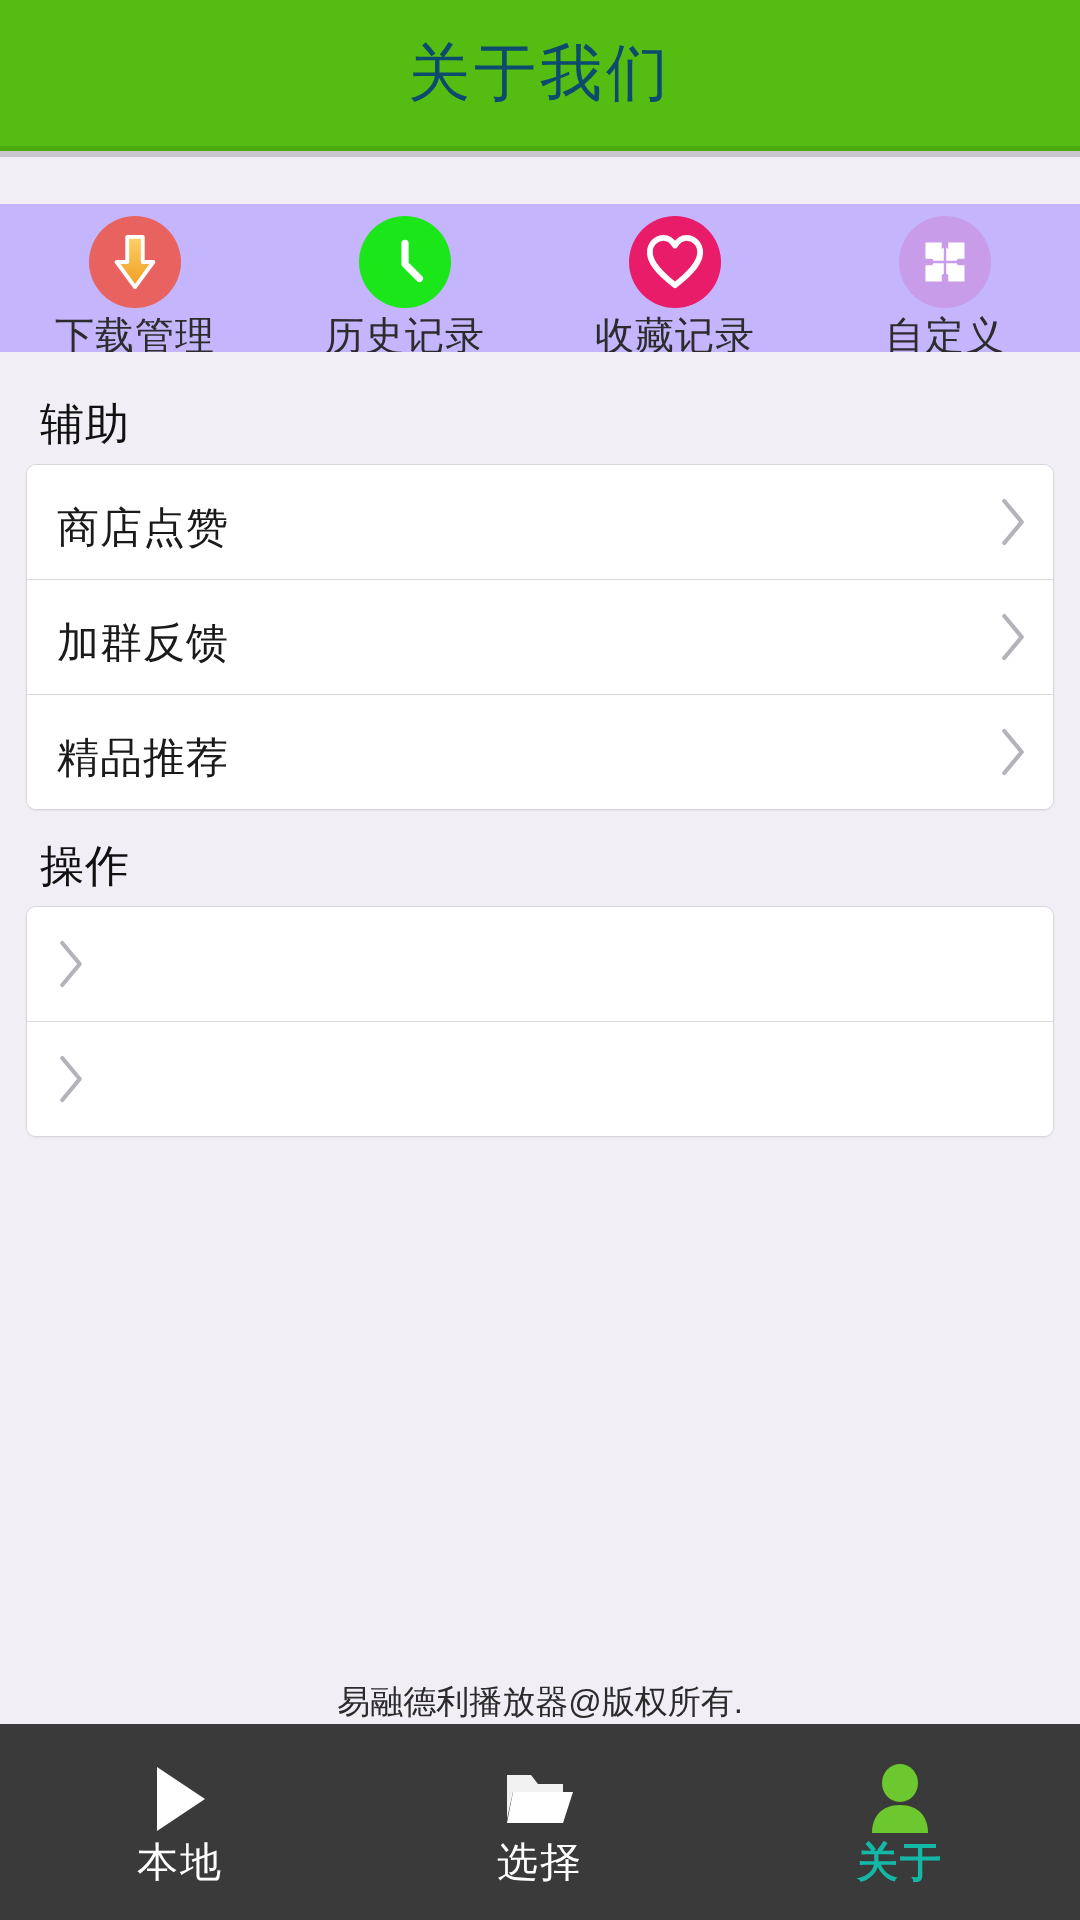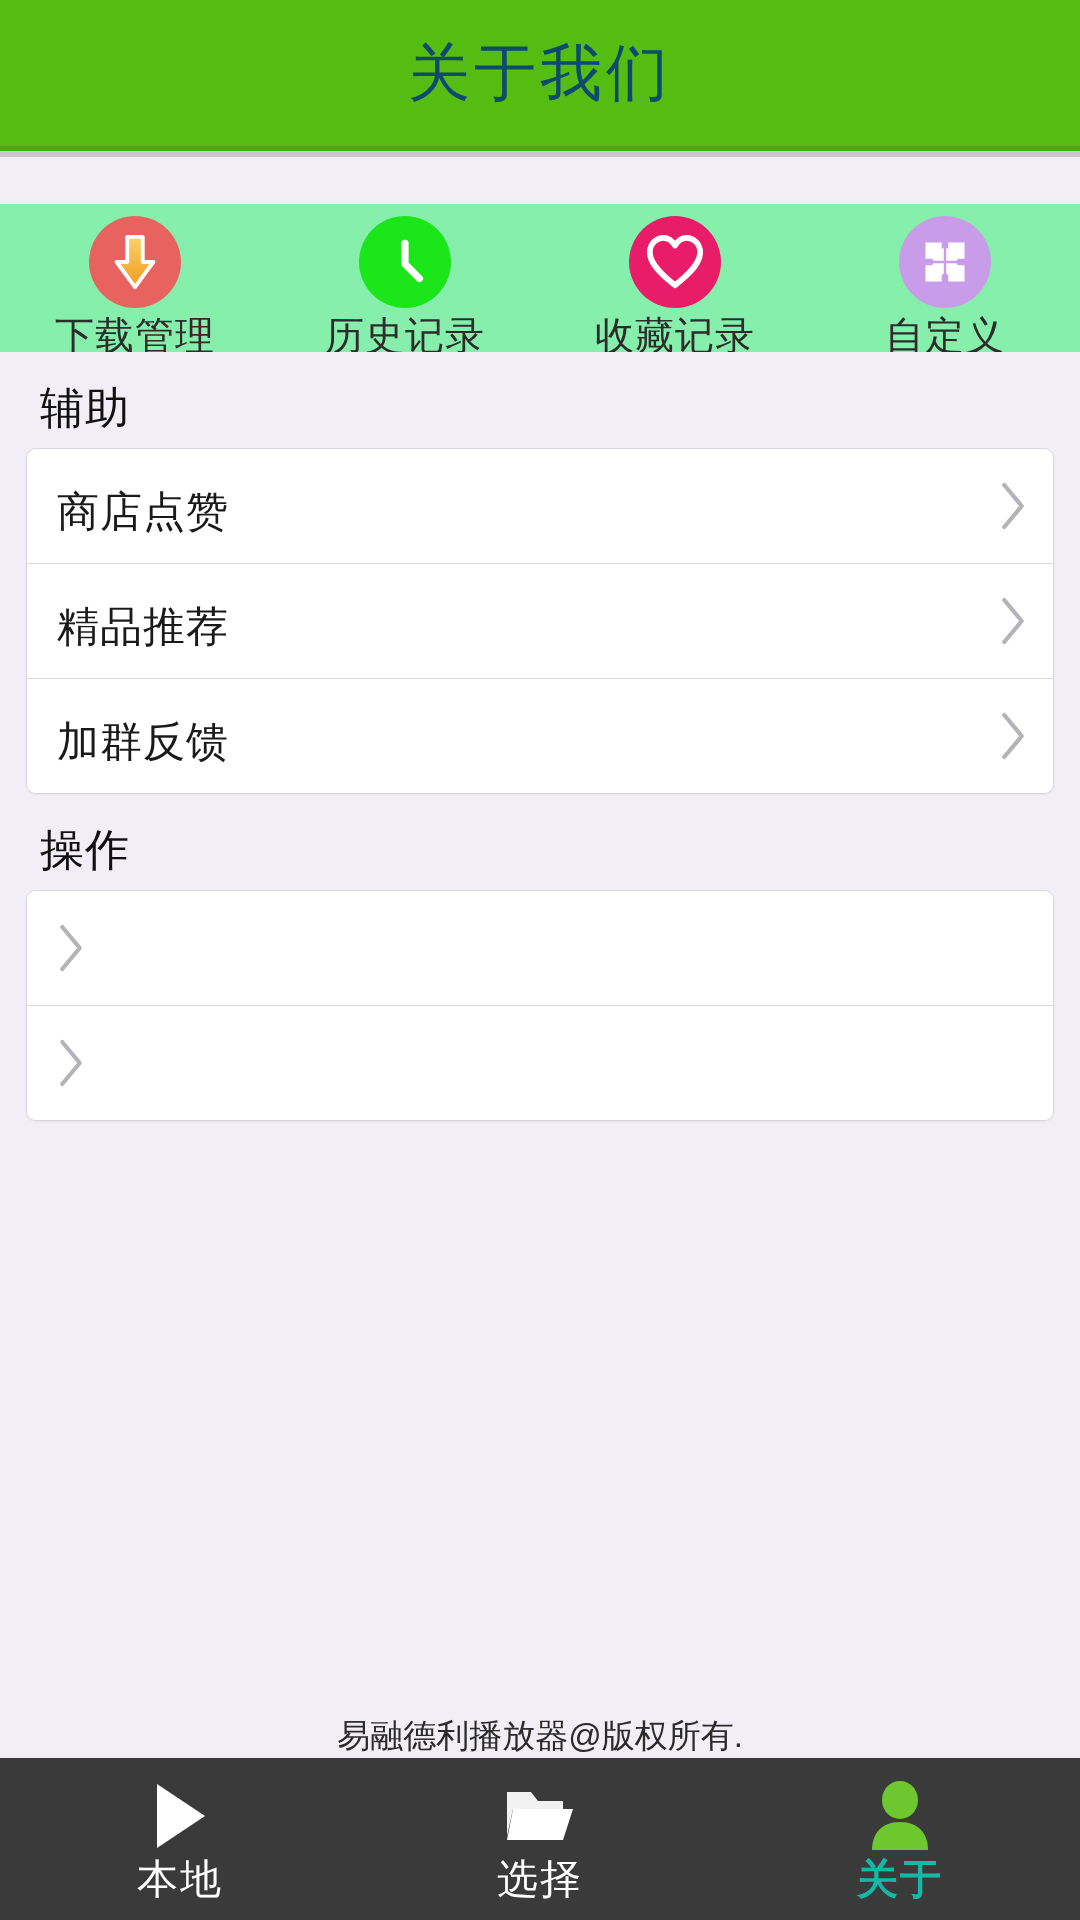--- a/index.html
+++ b/index.html
@@ -49,21 +49,21 @@
 
   
   .top-gap {
     height: 47px;
     background: #f1eff5;
     flex: 0 0 auto;
   }
 
   
   .quickbar {
-    background: #86efac;
+    background: #c4b5fd;
     height: 148px;
     flex: 0 0 auto;
     display: flex;
     align-items: flex-start;
     padding-top: 12px;
     box-sizing: border-box;
   }
   .quick-item {
     flex: 1 1 0;
     display: flex;
@@ -98,21 +98,21 @@
 
   
   .puzzle-svg { width: 52px; height: 52px; display:block; }
 
   
   .body-area {
     flex: 1 1 auto;
     background: #f1eff5;
     position: relative;
     overflow: hidden;
-    padding: 0 26px;
+    padding: 16px 26px;
     box-sizing: border-box;
   }
 
   .section-title {
     font-size: 44px;
     color: #111111;
     padding: 34px 0 18px 14px;
     line-height: 1;
     letter-spacing: 1px;
   }
@@ -159,21 +159,21 @@
     bottom: 6px;
     text-align: center;
     font-size: 33px;
     color: #2b2b2b;
     letter-spacing: 0px;
     line-height: 1;
   }
 
   
   .tabbar {
-    height: 162px;
+    height: 196px;
     background: #3a3a3a;
     flex: 0 0 auto;
     display: flex;
     align-items: center;
     justify-content: space-between;
   }
   .tab {
     flex: 1 1 0;
     display: flex;
     flex-direction: column;
@@ -255,28 +255,28 @@
     <div class="card">
 
       <div class="row">
         <div class="row-label">商店点赞</div>
         <svg class="chev" viewBox="0 0 16 28">
           <path d="M3 2 L13 14 L3 26" fill="none" stroke="#b5b2ba" stroke-width="2.4" stroke-linecap="round" stroke-linejoin="round"></path>
         </svg>
       </div>
 
       <div class="row">
+        <div class="row-label">加群反馈</div>
+        <svg class="chev" viewBox="0 0 16 28">
+          <path d="M3 2 L13 14 L3 26" fill="none" stroke="#b5b2ba" stroke-width="2.4" stroke-linecap="round" stroke-linejoin="round"></path>
+        </svg>
+      </div>
+
+      <div class="row">
         <div class="row-label">精品推荐</div>
-        <svg class="chev" viewBox="0 0 16 28">
-          <path d="M3 2 L13 14 L3 26" fill="none" stroke="#b5b2ba" stroke-width="2.4" stroke-linecap="round" stroke-linejoin="round"></path>
-        </svg>
-      </div>
-
-      <div class="row">
-        <div class="row-label">加群反馈</div>
         <svg class="chev" viewBox="0 0 16 28">
           <path d="M3 2 L13 14 L3 26" fill="none" stroke="#b5b2ba" stroke-width="2.4" stroke-linecap="round" stroke-linejoin="round"></path>
         </svg>
       </div>
 
     </div>
 
     <div class="section-title">操作</div>
     <div class="card">
 

